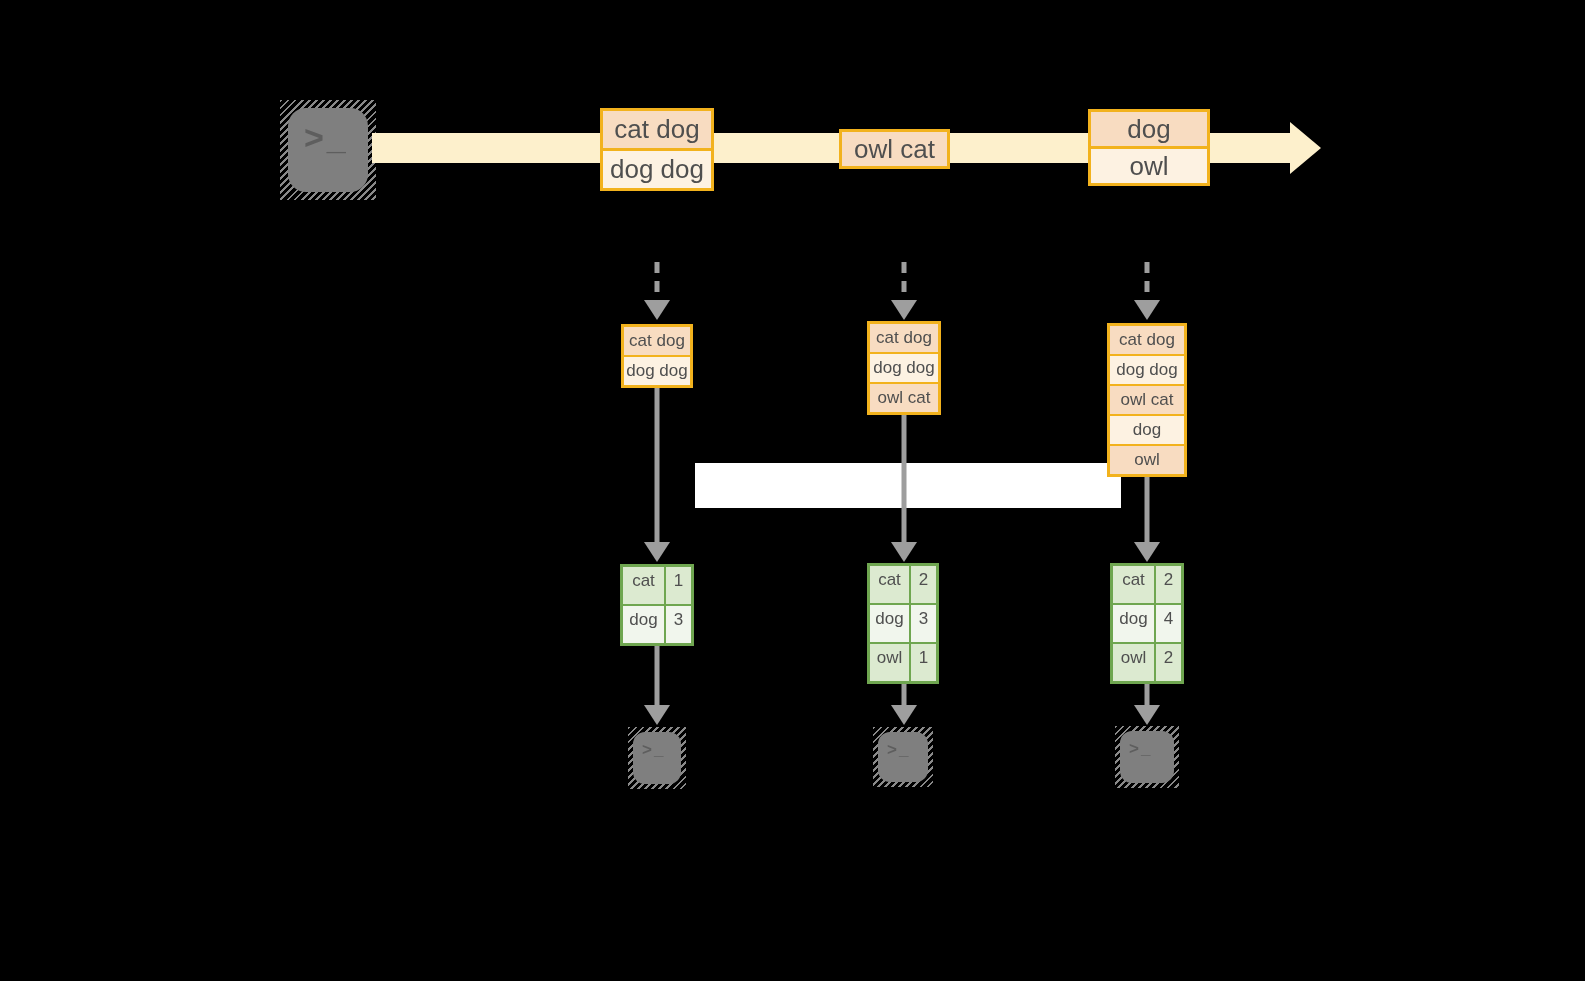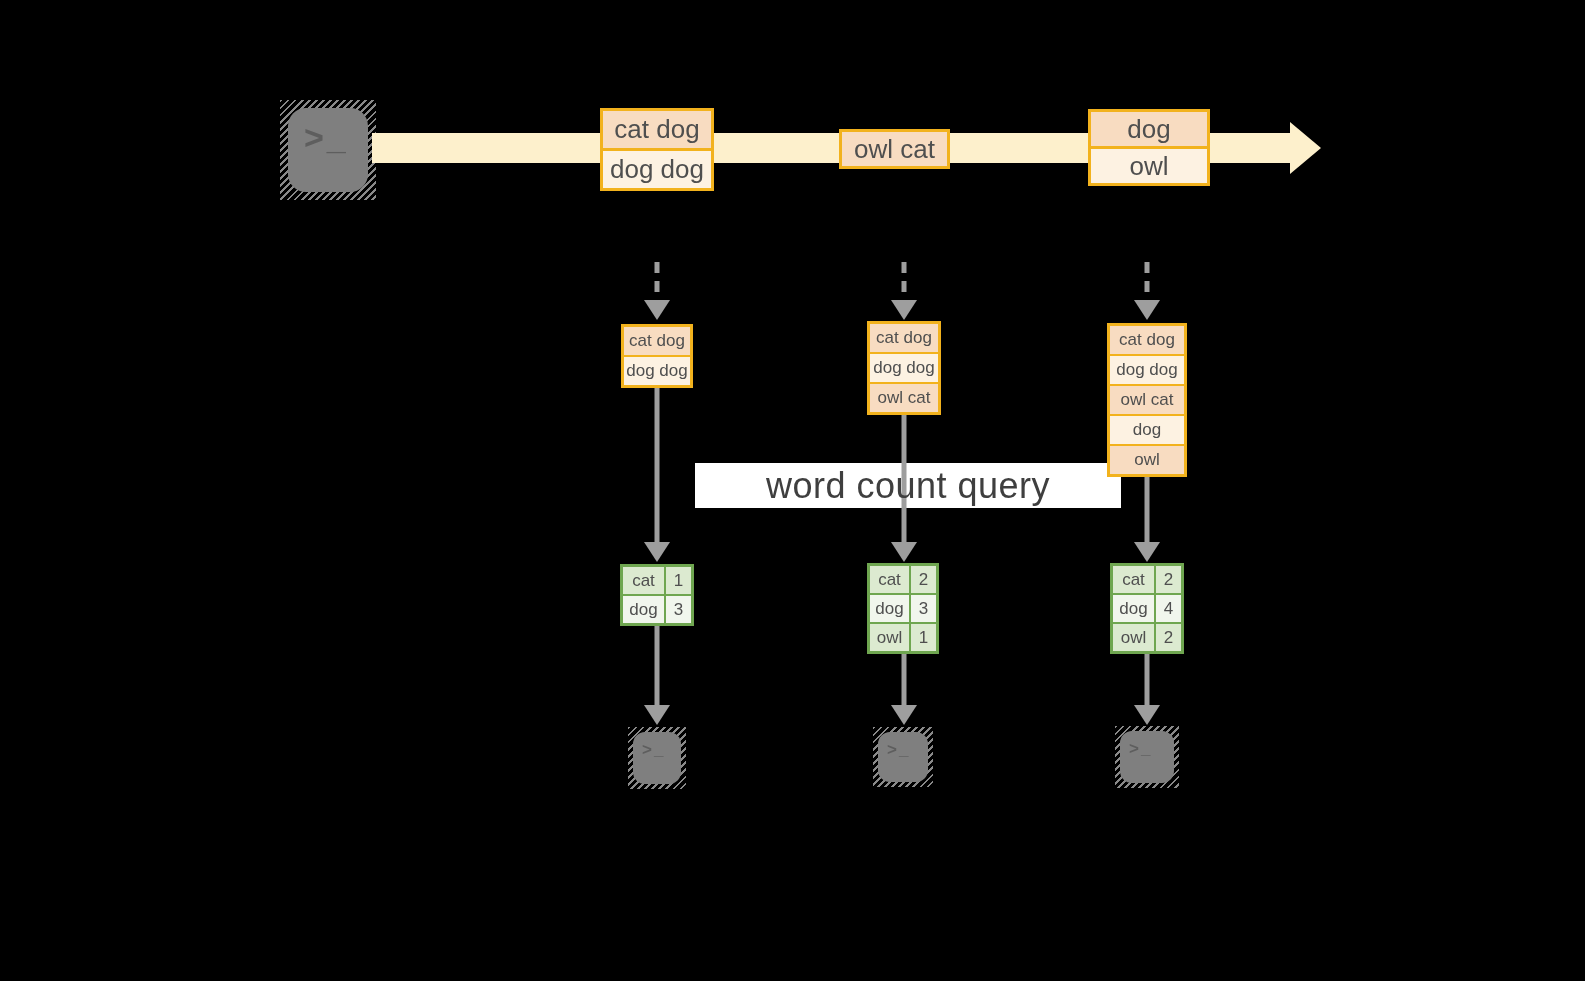--- a/index.html
+++ b/index.html
@@ -57,21 +57,21 @@
   }
   .stack .srow:nth-child(even) { background:var(--cream,#fdf2e2); }
 
   
   .gtable {
     position:absolute; border:3px solid var(--green,#6fa650); background:var(--green,#6fa650);
     display:grid; grid-template-columns:1fr 25px; gap:2px; z-index:4;
   }
   .gtable .gcell {
     background:var(--cell_green,#dcead0); color:var(--ink,#4f4f4f);
-    height:27px; line-height:27px; font-size:17px; text-align:center; white-space:nowrap;
+    height:37px; line-height:27px; font-size:17px; text-align:center; white-space:nowrap;
   }
   .gtable .gcell:nth-child(4n+3), .gtable .gcell:nth-child(4n+4) { background:var(--cell_white,#f1f6ed); }
 
   
   .varrow { position:absolute; width:26px; z-index:2; }
   .varrow .shaft {
     position:absolute; left:50%; transform:translateX(-50%);
     width:5px; top:0; bottom:18px; background:var(--gray,#9e9e9e);
   }
   .varrow.dashed .shaft {
@@ -141,21 +141,20 @@
   </div>
   <div class="stack" style="left:1107px;top:323px;width:80px;">
     <div class="srow">cat dog</div>
     <div class="srow">dog dog</div>
     <div class="srow">owl cat</div>
     <div class="srow">dog</div>
     <div class="srow">owl</div>
   </div>
 
   <div class="banner-bg" style="left:695px;top:463px;width:426px;height:45px;"></div>
-  <div class="banner-label" style="left:695px;top:463px;width:426px;height:45px;">word count query</div>
 
   <div class="varrow" style="left:644px;top:388px;height:174px;">
     <div class="shaft"></div>
     <div class="head"></div>
   </div>
   <div class="varrow" style="left:891px;top:415px;height:147px;">
     <div class="shaft"></div>
     <div class="head"></div>
   </div>
   <div class="varrow" style="left:1134px;top:477px;height:85px;">

